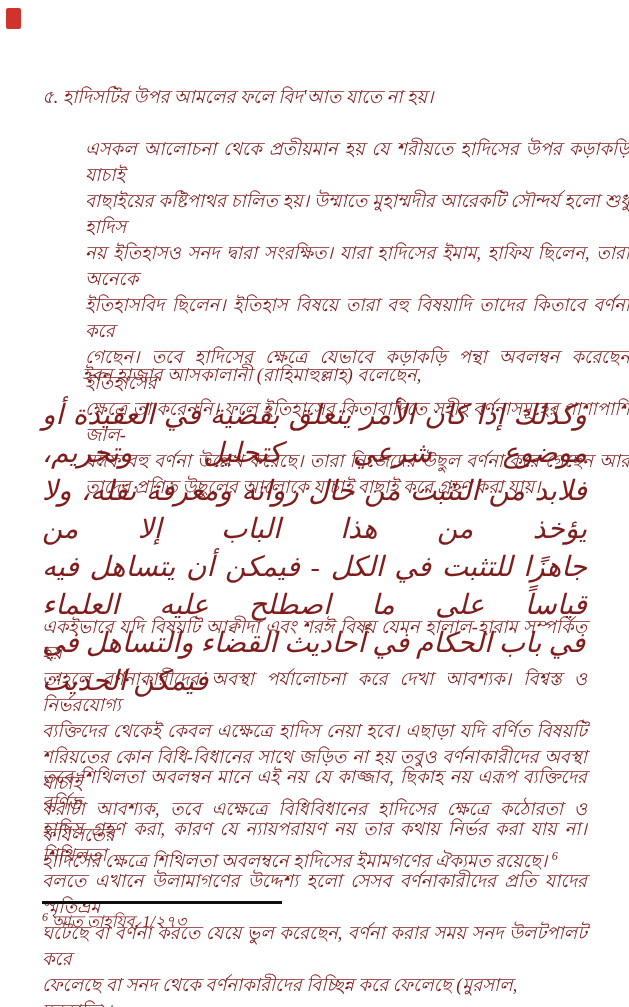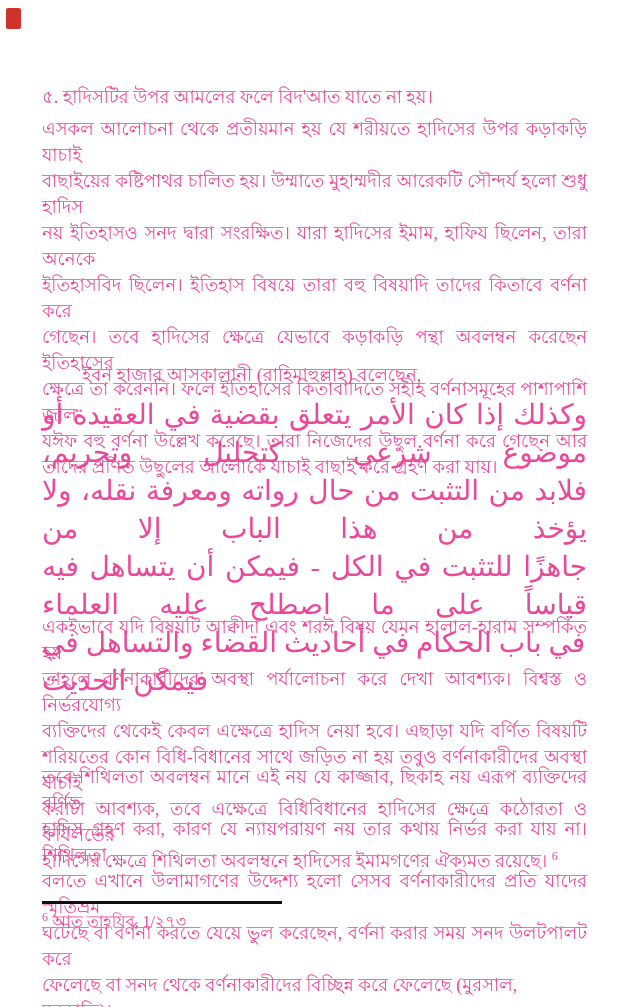--- a/index.html
+++ b/index.html
@@ -1,35 +1,36 @@
 <!DOCTYPE html>
 <html><head>
 <meta charset="utf-8">
 <style>
   html,body{margin:0;padding:0;background:#e8e8e8;}
   .page{
     position:relative;
     width:629px;height:1007px;
     background:#ffffff;
-    color:#ec4899;
+    color:#7f1d1d;
     font-family:"Liberation Serif", serif;
     overflow:hidden;
     margin:0 auto;
+    font-style:italic;
   }
   .marker{
     position:absolute;left:6px;top:8px;
     width:15px;height:21px;border-radius:2px;
   }
   .block{position:absolute;left:42px;width:545px;}
   .bn{font-size:18px;line-height:26px;}
   .line{width:100%;}
   .jline{text-align:justify;text-align-last:justify;}
   .lline{text-align:left;}
   .heading{top:84px;}
-  .para1{top:116px;}
+  .para1{top:136px;margin-left:43px;}
   .quote-intro{top:362px;margin-left:40px;}
   .arabic{top:396px;direction:rtl;font-size:28px;line-height:38px;}
   .aline{text-align:justify;text-align-last:justify;}
   .aline-last{text-align:left;direction:rtl;}
   .para2{top:614px;}
   .para3{top:764px;}
   sup{font-size:12px;line-height:0;}
   .footrule{position:absolute;left:42px;top:901px;width:240px;height:3px;background:#0f0f0f;}
   .footnote{position:absolute;left:42px;top:910px;font-size:16px;line-height:24px;}
 </style>

